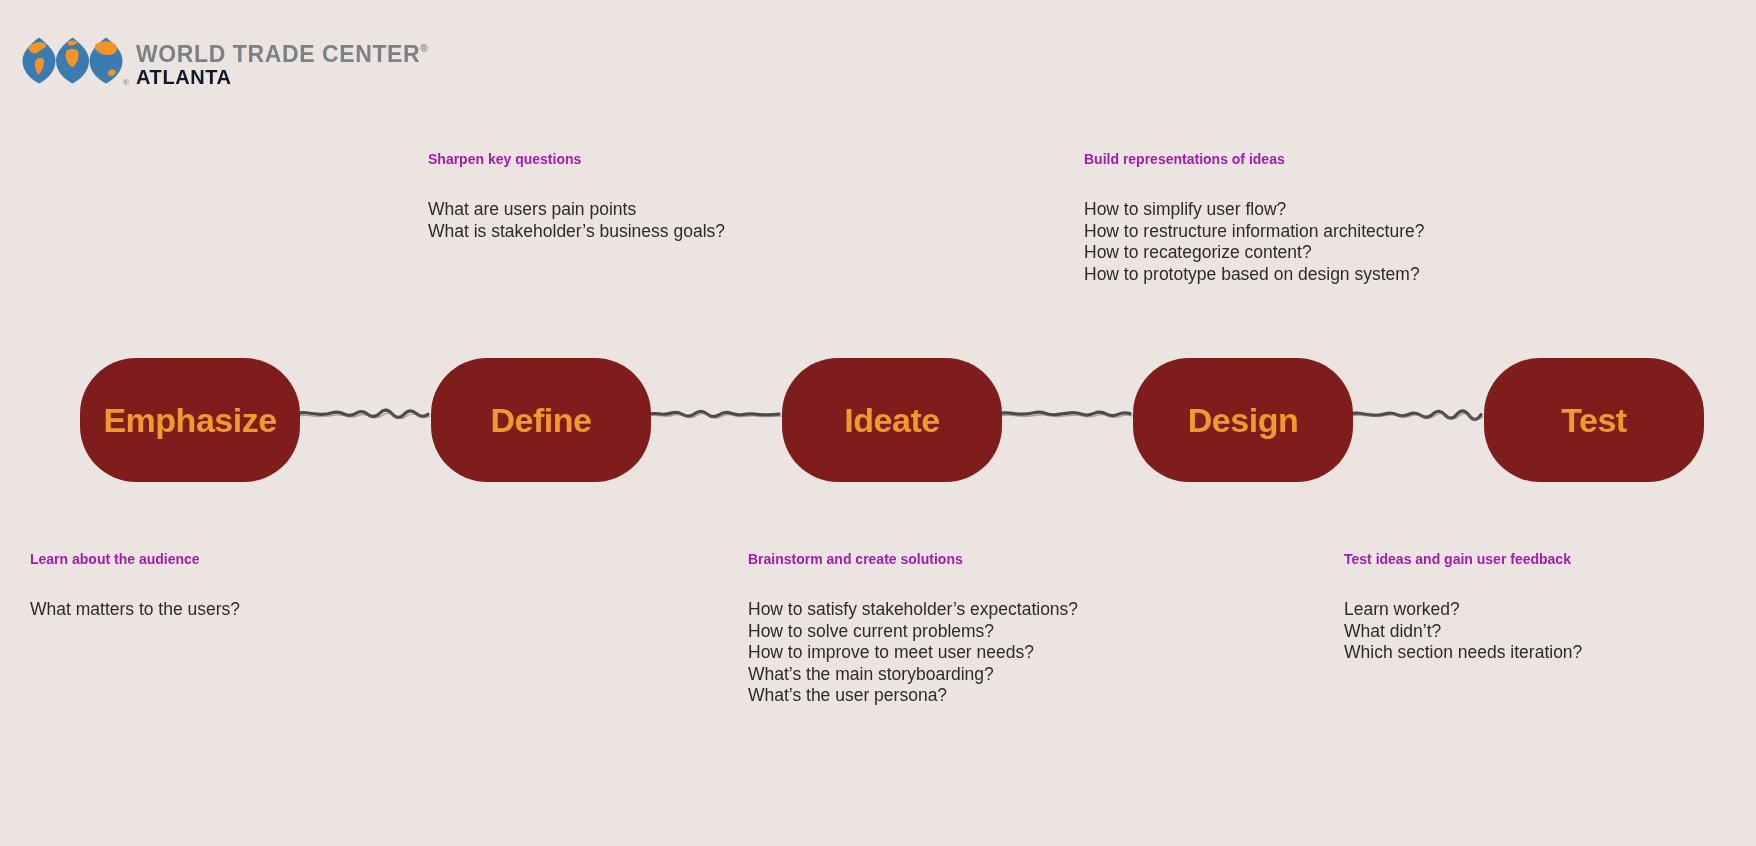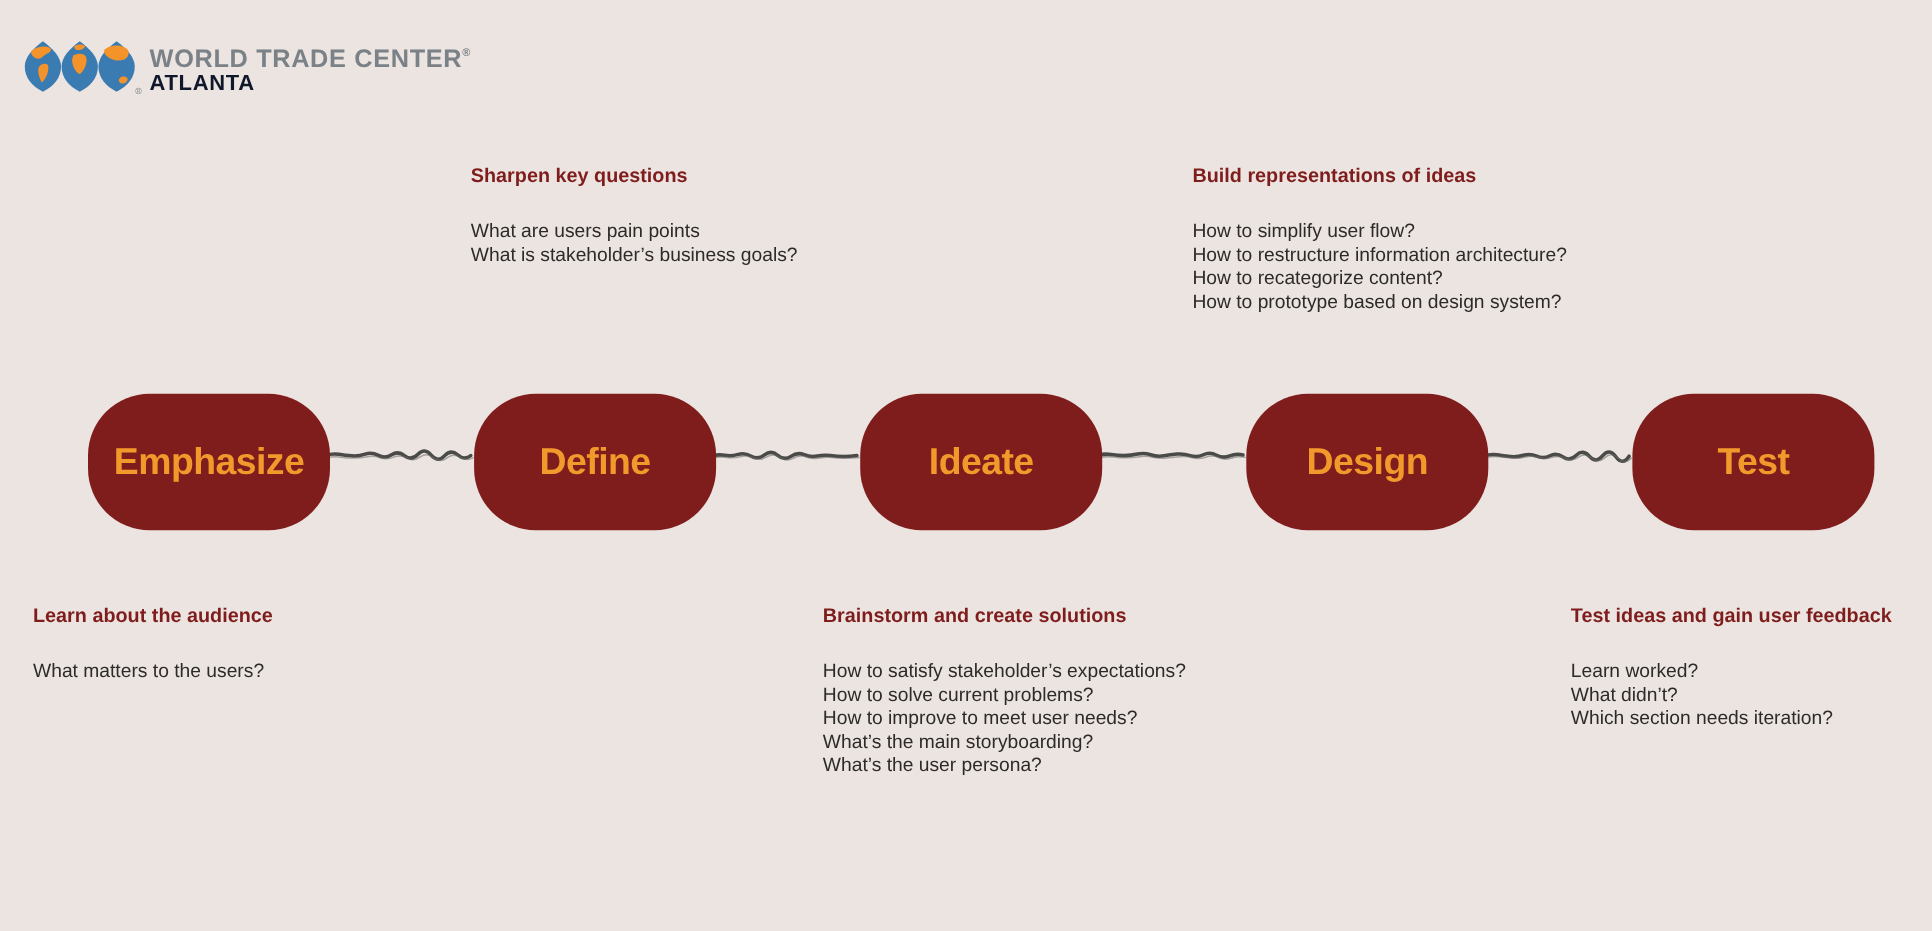--- a/index.html
+++ b/index.html
@@ -29,32 +29,32 @@
   }
   .logo-title sup { font-size: 10px; vertical-align: 10px; }
   .logo-subtitle {
     font-size: 20px; font-weight: 700; color: #0f172a;
     letter-spacing: 0.6px; line-height: 21px;
   }
 
   
   .note { position: absolute; white-space: nowrap; }
   .note-title {
-    font-size: 18px; font-weight: 700; color: #7f1d1d;
+    font-size: 14px; font-weight: 700; color: #a21caf;
     line-height: 22px; margin: 0 0 29px 0;
   }
   .note-line {
     font-size: 17.5px; font-weight: 400; color: #2c2b29;
     line-height: 21.6px;
   }
   .note-top-1    { left: 428px;  top: 148px; }
   .note-top-2    { left: 1084px; top: 148px; }
   .note-bottom-1 { left: 30px;   top: 548px; }
   .note-bottom-2 { left: 748px;  top: 548px; }
-  .note-bottom-3 { left: 1428px; top: 548px; }
+  .note-bottom-3 { left: 1344px; top: 548px; }
 
   
   .connectors { position: absolute; left: 0; top: 404px; }
   .pill {
     position: absolute; top: 358px; width: 220px; height: 124px;
     background: #7f1d1d; border-radius: 56px;
     display: flex; align-items: center; justify-content: center;
   }
   .pill-label {
     font-size: 34px; font-weight: 700; color: #f2992c;

